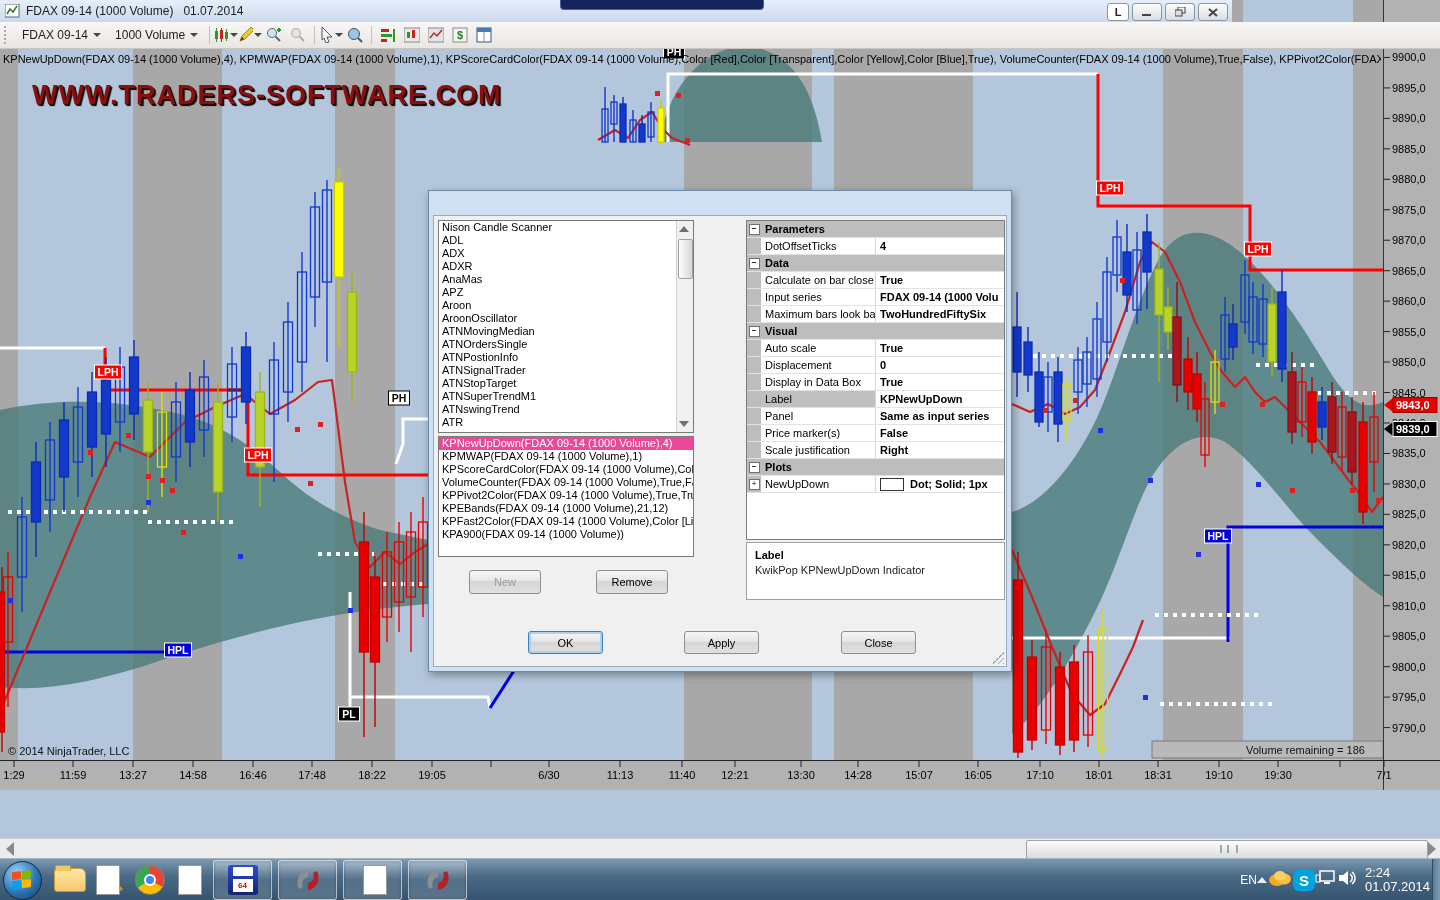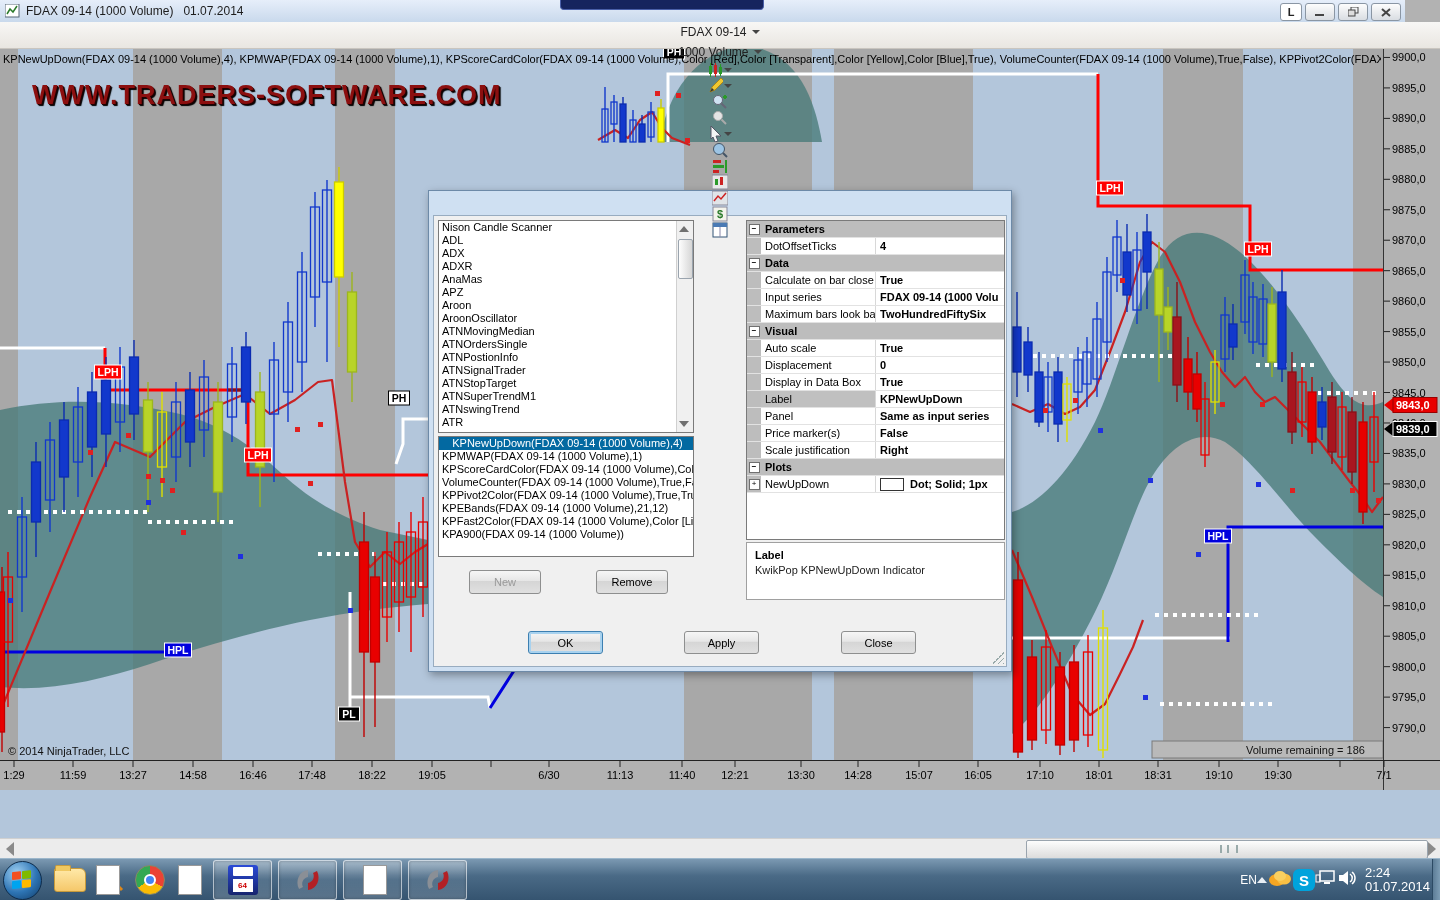--- a/index.html
+++ b/index.html
@@ -1,34 +1,34 @@
 <!DOCTYPE html>
 <html><head>
 <meta charset="utf-8">
 <style>
   html,body{margin:0;padding:0;}
   body{width:1440px;height:900px;overflow:hidden;position:relative;
        font-family:"Liberation Sans",sans-serif;background:#b3c6db;}
   
-  .titlebar{position:absolute;left:0;top:0;width:1405px;height:22px;
+  .titlebar{position:absolute;left:0;top:0;width:1232px;height:22px;
     background:linear-gradient(#e6eefa,#c9d9ec);border-bottom:1px solid #9fb4c9;
     display:flex;align-items:center;z-index:20;}
   .app-icon{width:15px;height:14px;margin:0 6px 0 5px;}
   .title-text{font-size:12px;color:#1c1c1c;}
   .title-text .sep{display:inline-block;width:10px;}
   .peek-tab{position:absolute;left:560px;top:0;width:202px;height:9px;
     background:#16245e;border:1px solid #4a5fa8;border-top:none;border-radius:0 0 4px 4px;}
   .win-controls{position:absolute;right:4px;top:3px;display:flex;gap:3px;}
   .wbtn{width:28px;height:16px;background:linear-gradient(#fdfdfd,#d9dde2);
     border:1px solid #8a96a4;border-radius:3px;display:flex;align-items:center;justify-content:center;}
   .wbtn.small{width:20px;background:#fff;font-size:11px;font-weight:bold;color:#222;}
   
   .toolbar{position:absolute;left:0;top:22px;width:1440px;height:26px;
     background:linear-gradient(#f8f7f5,#e9e6e1);border-bottom:1px solid #c9c5bf;
-    display:flex;align-items:center;z-index:20;font-size:12px;color:#222;flex-direction:column;}
+    display:flex;align-items:center;z-index:20;font-size:12px;color:#222;}
   .grip{width:5px;height:18px;margin:0 4px;border-left:2px dotted #aaa;}
   .tdrop{display:flex;align-items:center;gap:5px;padding:2px 6px;border:1px solid transparent;}
   .caret{width:0;height:0;border-left:4px solid transparent;border-right:4px solid transparent;
     border-top:4px solid #444;}
   .tsep{width:1px;height:18px;background:#c4c0ba;margin:0 4px;}
   .tbtn{width:24px;height:22px;display:flex;align-items:center;justify-content:center;gap:1px;}
   
   .indicator-bar{position:absolute;left:3px;top:53px;width:1378px;height:14px;
     font-size:11px;color:#000;white-space:nowrap;overflow:hidden;z-index:4;}
   
@@ -60,21 +60,21 @@
     background:linear-gradient(#e3eefb,#bfd5ee);font-size:12px;color:#1c2a3a;}
   .dlg-close{position:absolute;right:6px;top:4px;width:18px;height:15px;border-radius:2px;
     background:linear-gradient(#f7dcCB,#e8a98e);border:1px solid #b06a50;
     display:flex;align-items:center;justify-content:center;font-size:10px;font-weight:bold;color:#7c1408;}
   .dlg-body{position:absolute;left:4px;top:24px;width:574px;height:452px;background:#f0f0f0;
     border:1px solid #98acc0;box-sizing:border-box;}
   .listbox{position:absolute;background:#fff;border:1px solid #7a7a7a;overflow:hidden;}
   #avail-wrap{left:4px;top:4px;width:254px;height:211px;}
   #sel-wrap{left:4px;top:220px;width:254px;height:119px;}
   .li{height:13px;line-height:13px;padding-left:3px;white-space:nowrap;}
-  .li.sel{background:#0369a1;color:#fff;text-align:center;}
+  .li.sel{background:#ec4899;color:#fff;}
   .vscroll{position:absolute;right:0;top:0;bottom:0;width:16px;background:#f0f0f0;
     border-left:1px solid #d0d0d0;}
   .varrow{position:absolute;left:2px;width:0;height:0;border-left:5px solid transparent;
     border-right:5px solid transparent;}
   .varrow.up{top:5px;border-bottom:6px solid #707070;}
   .varrow.down{bottom:5px;border-top:6px solid #707070;}
   .vthumb{position:absolute;left:1px;top:18px;width:13px;height:38px;
     background:linear-gradient(90deg,#fdfdfd,#d6d6d6);border:1px solid #9aa4ae;border-radius:2px;}
   .btn{position:absolute;height:24px;font-size:11px;color:#000;text-align:center;line-height:22px;
     background:linear-gradient(#f6f6f6,#e6e6e6 45%,#d5d5d5 46%,#e0e0e0);

